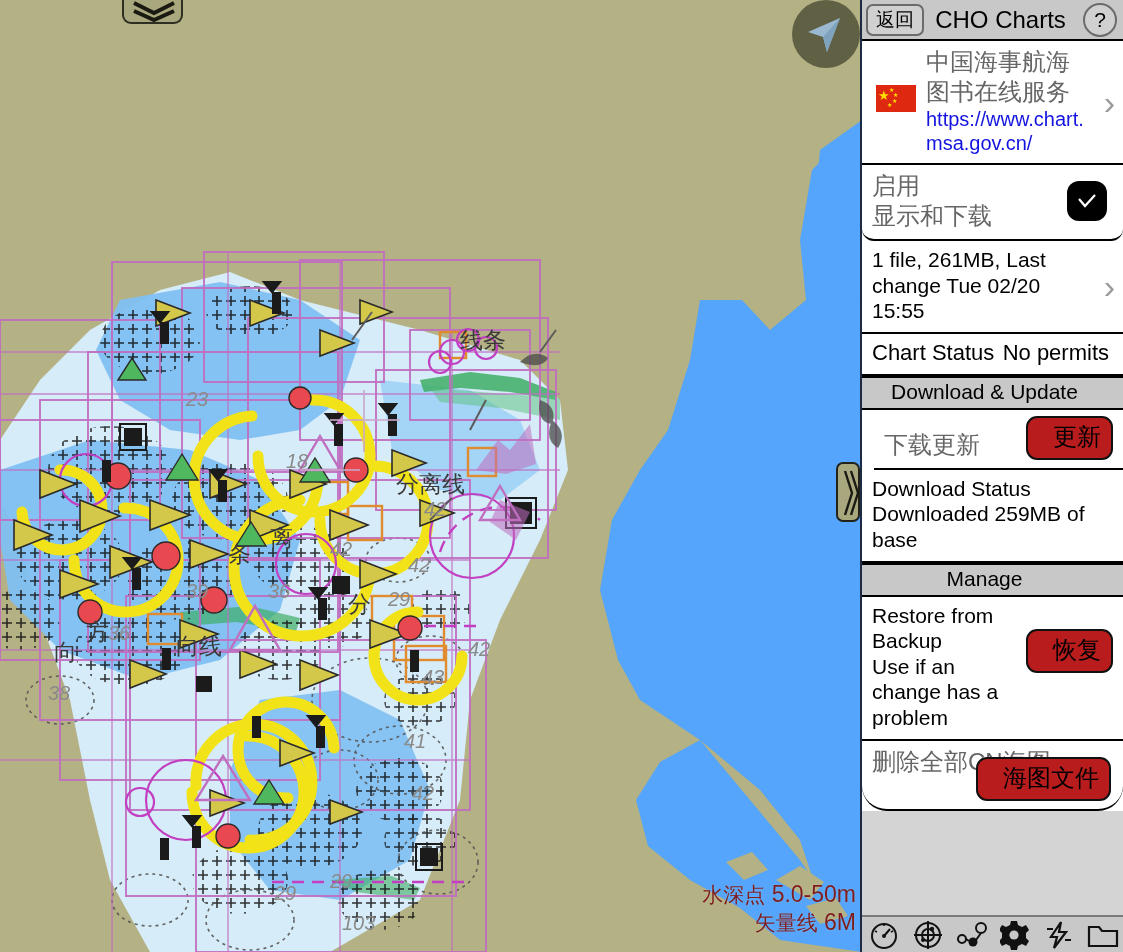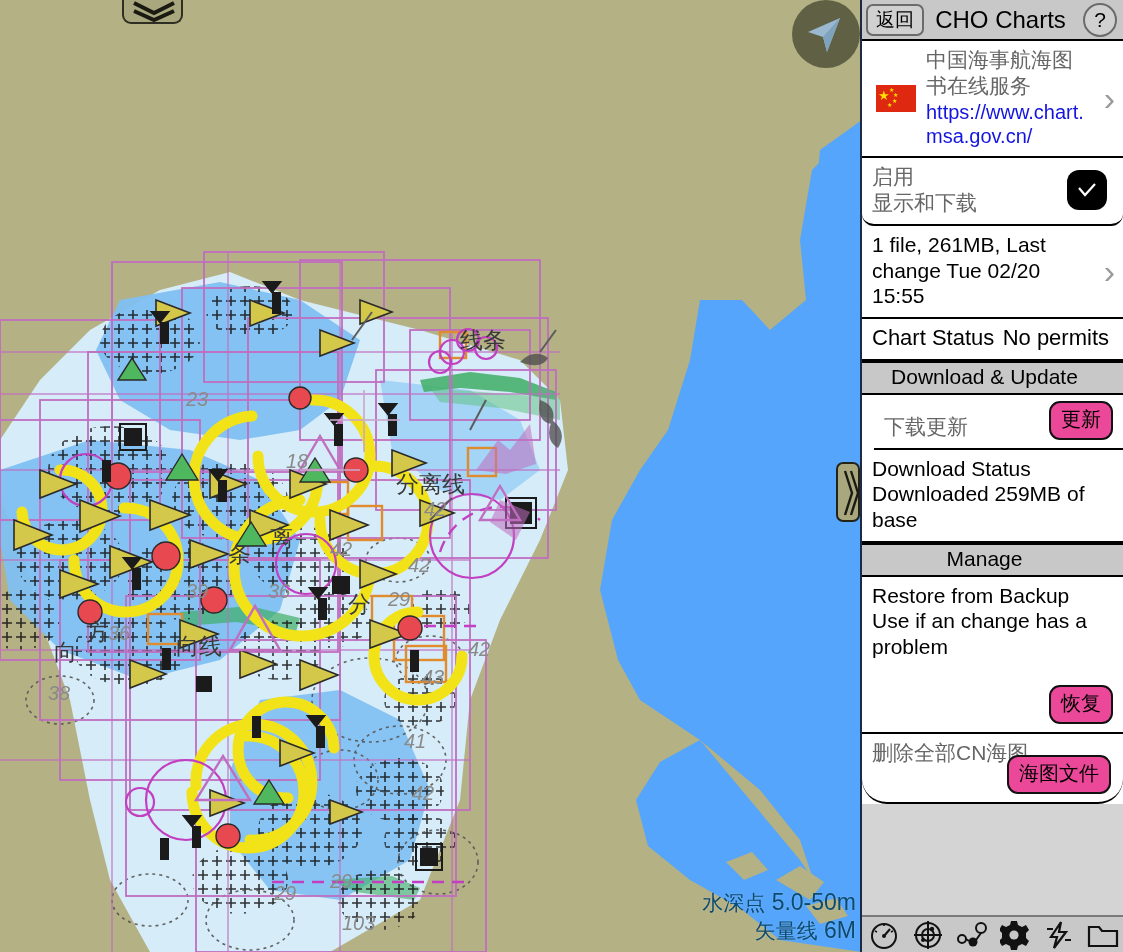--- a/index.html
+++ b/index.html
@@ -32,22 +32,22 @@
   
   #panel-handle{
     position:absolute;left:836px;top:462px;width:24px;height:60px;
     background:#a9a77d;border:2px solid #23231a;box-sizing:border-box;
     border-radius:7px;
   }
   #panel-handle svg{position:absolute;left:1px;top:3px;}
 
   
   #map-legend{
-    position:absolute;right:6px;bottom:8px;text-align:right;
-    font-size:23px;color:#0c4a6e;line-height:1.22;
+    position:absolute;right:6px;bottom:16px;text-align:right;
+    font-size:23px;color:#7f1d1d;line-height:1.22;
     text-shadow:0 0 2px rgba(255,255,255,.25);
     margin-left:40px;
   }
   #map-legend .ml-row{white-space:nowrap;}
   #map-legend .cn{font-size:21px;}
 
   
   #panel{
     position:absolute;left:860px;top:0;width:263px;height:952px;
     background:#d4d4d4;border-left:2px solid #1d2a44;box-sizing:border-box;
@@ -78,21 +78,21 @@
   .row{
     position:relative;background:#fff;
     border-bottom:2px solid #000;box-sizing:border-box;
     padding:6px 10px 8px 10px;
   }
   .section-head{
     background:#c8c8c8;border-bottom:2px solid #000;border-top:2px solid #000;
     text-align:center;font-size:21px;color:#000;padding:2px 16px 4px 0;
     box-sizing:border-box;
   }
-  .lbl-cn{font-size:21px;color:#666;line-height:1.25;}
+  .lbl-cn{font-size:24px;color:#666;line-height:1.25;}
   .lbl-en{font-size:21px;color:#000;line-height:1.22;}
   .lbl-blue{font-size:20px;color:#1414e0;line-height:1.2;word-break:break-all;}
   .chevron{
     position:absolute;right:8px;top:50%;transform:translateY(-50%);
     color:#9a9a9a;font-size:34px;font-weight:300;line-height:1;
   }
 
   
   #row-service{display:flex;align-items:flex-start;padding-right:30px;min-height:100px;}
   #flag{
@@ -109,26 +109,26 @@
   
   #row-enable{display:flex;align-items:center;min-height:64px;border-radius:12px;}
   #row-enable .txt{flex:1;}
   #checkbox{
     width:40px;height:40px;border-radius:12px;background:#000;
     margin-right:6px;display:flex;align-items:center;justify-content:center;flex:none;
   }
 
   .row-btn{
     display:inline-flex;align-items:center;justify-content:center;
-    background:#ec4899;border:2px solid #111;border-radius:11px;
-    font-size:20px;color:#000;padding:3px 10px 5px 10px;box-sizing:border-box;
+    background:#b91c1c;border:2px solid #111;border-radius:11px;
+    font-size:24px;color:#000;padding:3px 10px 5px 25px;box-sizing:border-box;
   }
   #row-update{display:flex;align-items:flex-end;min-height:42px;margin-left:12px;}
   #row-update .lbl-cn{flex:1;}
-  #row-restore{display:flex;align-items:flex-end;flex-direction:column;}
+  #row-restore{display:flex;align-items:flex-start;}
   #row-restore .txt{flex:1;padding-right:6px;}
   #btn-restore{margin-top:26px;}
   #row-delete{min-height:70px;border-radius:25px;}
   #btn-delete{position:absolute;right:12px;bottom:8px;}
 
   .status-row{display:flex;align-items:center;}
   .status-row .k{font-size:22px;color:#000;}
   .status-row .v{font-size:22px;color:#000;margin-left:auto;padding-right:4px;}
 
   #panel-filler{background:#d4d4d4;}

